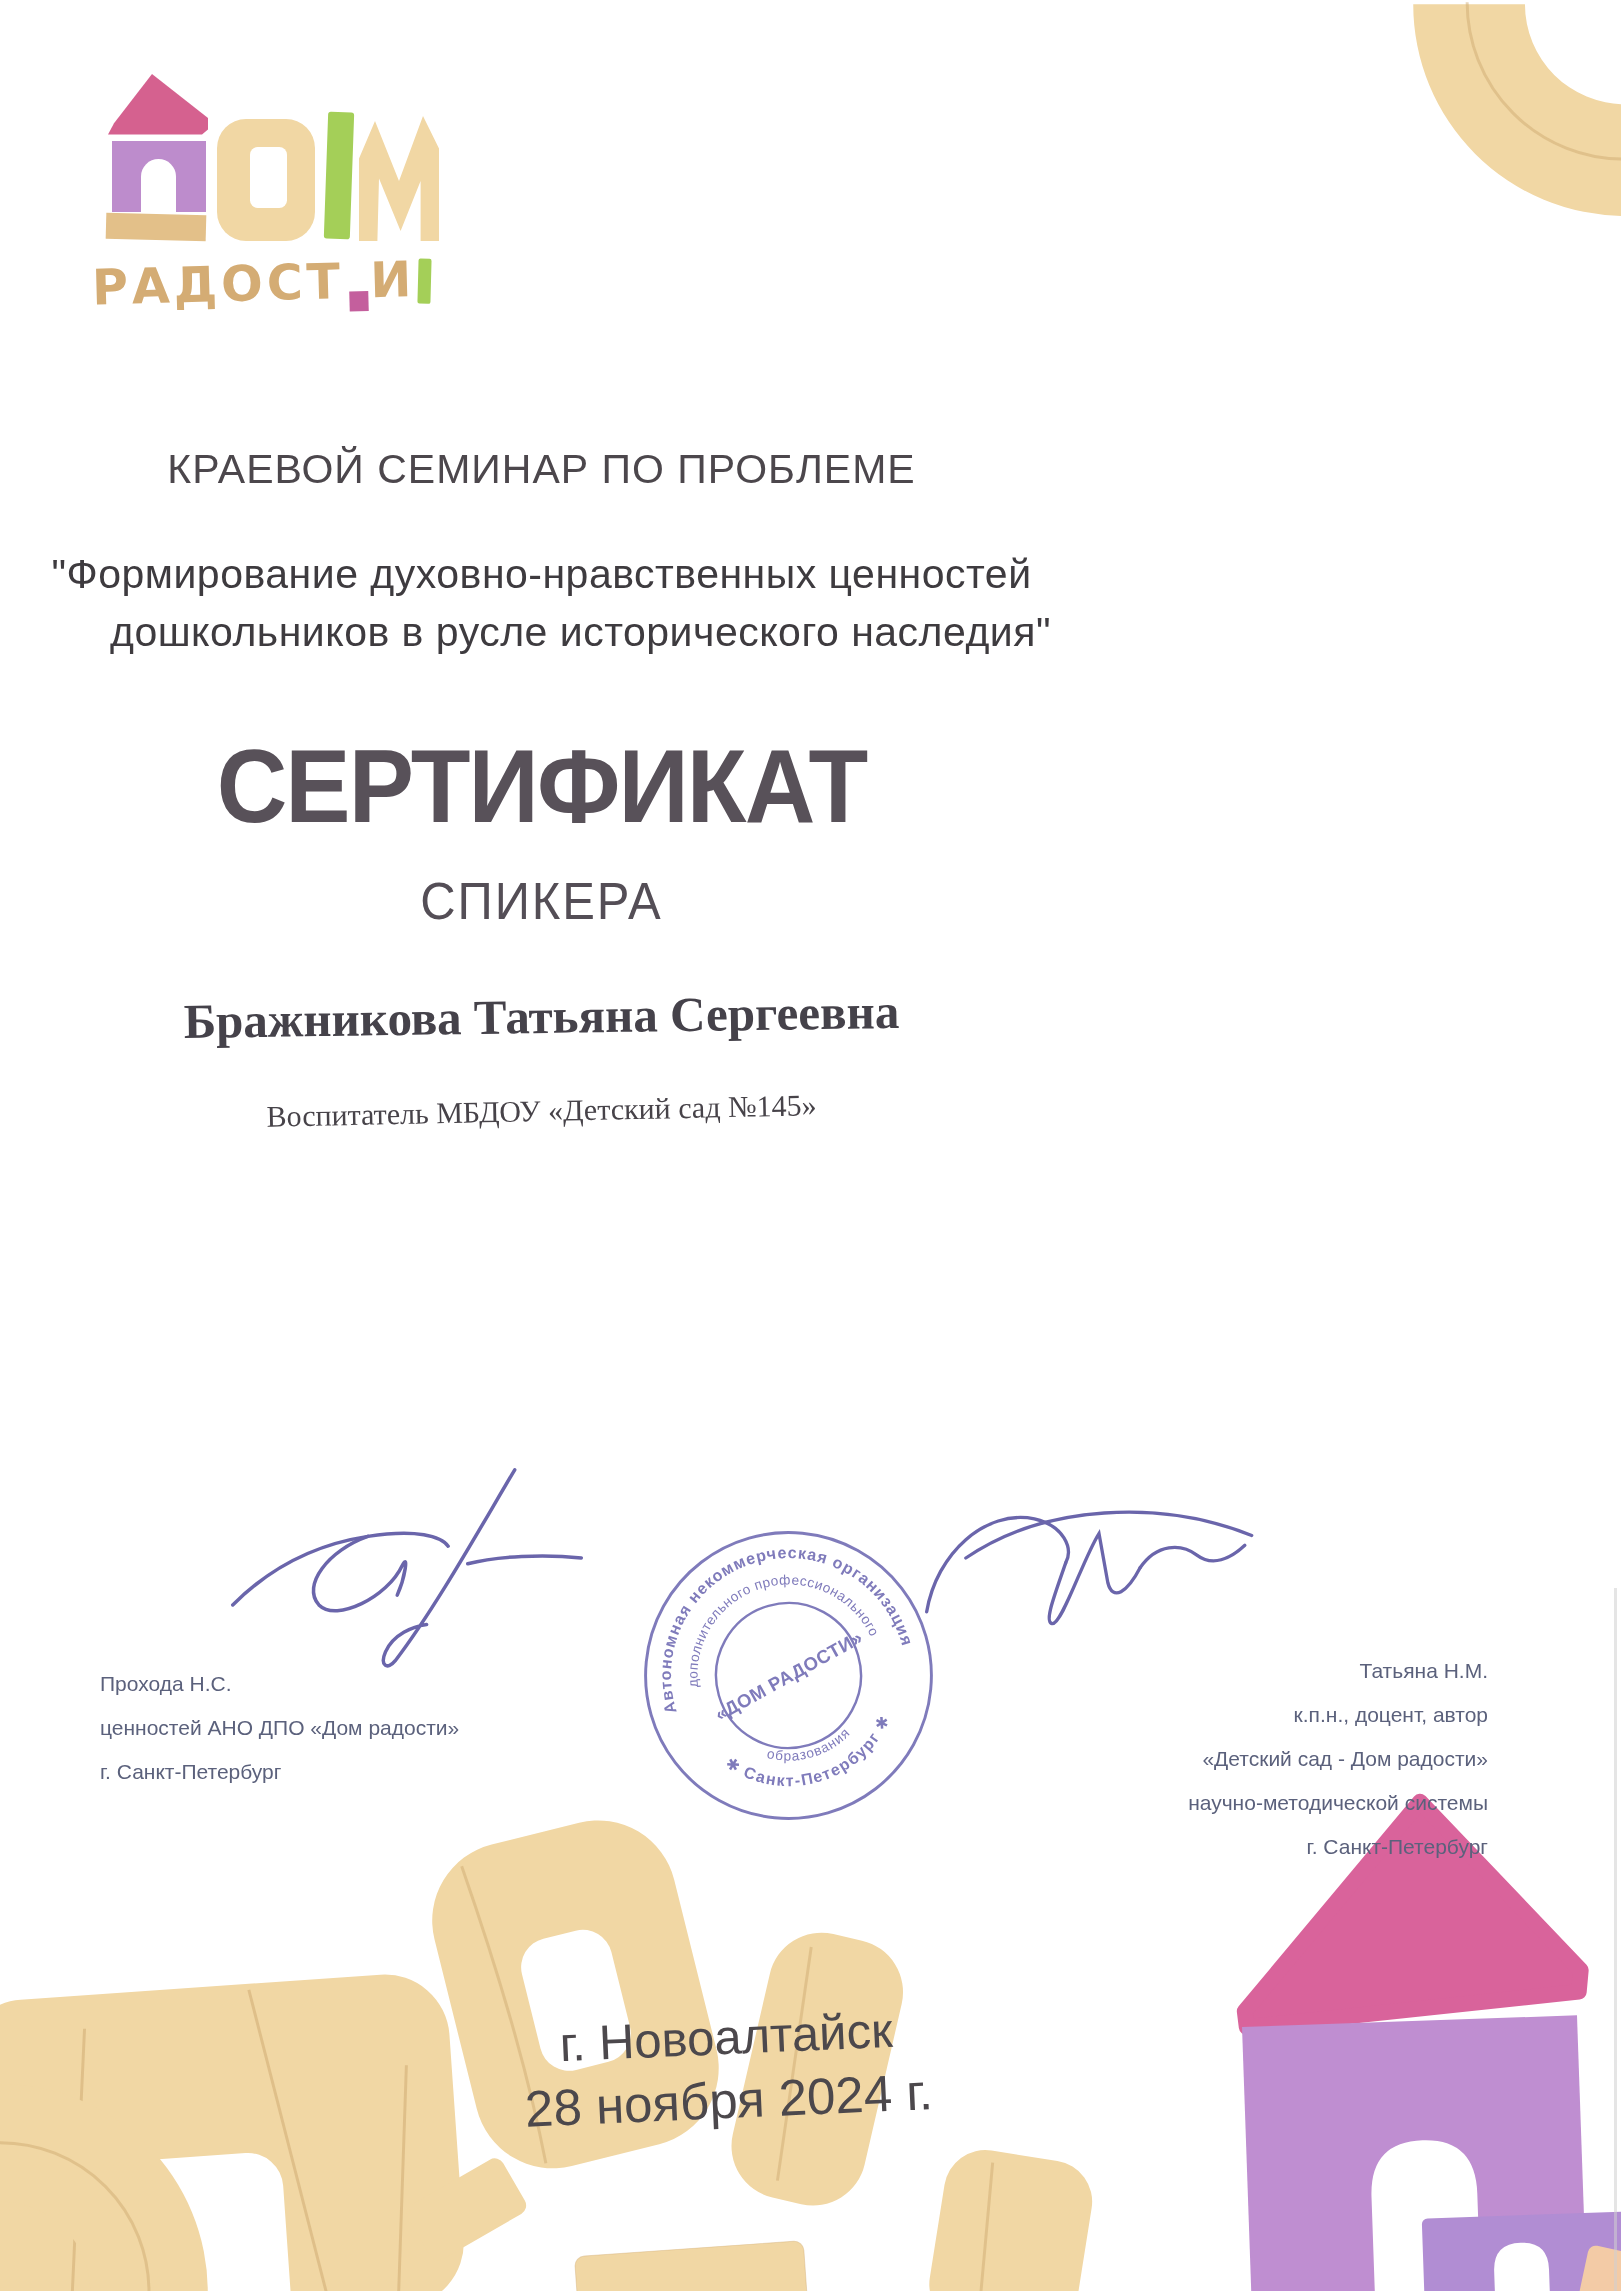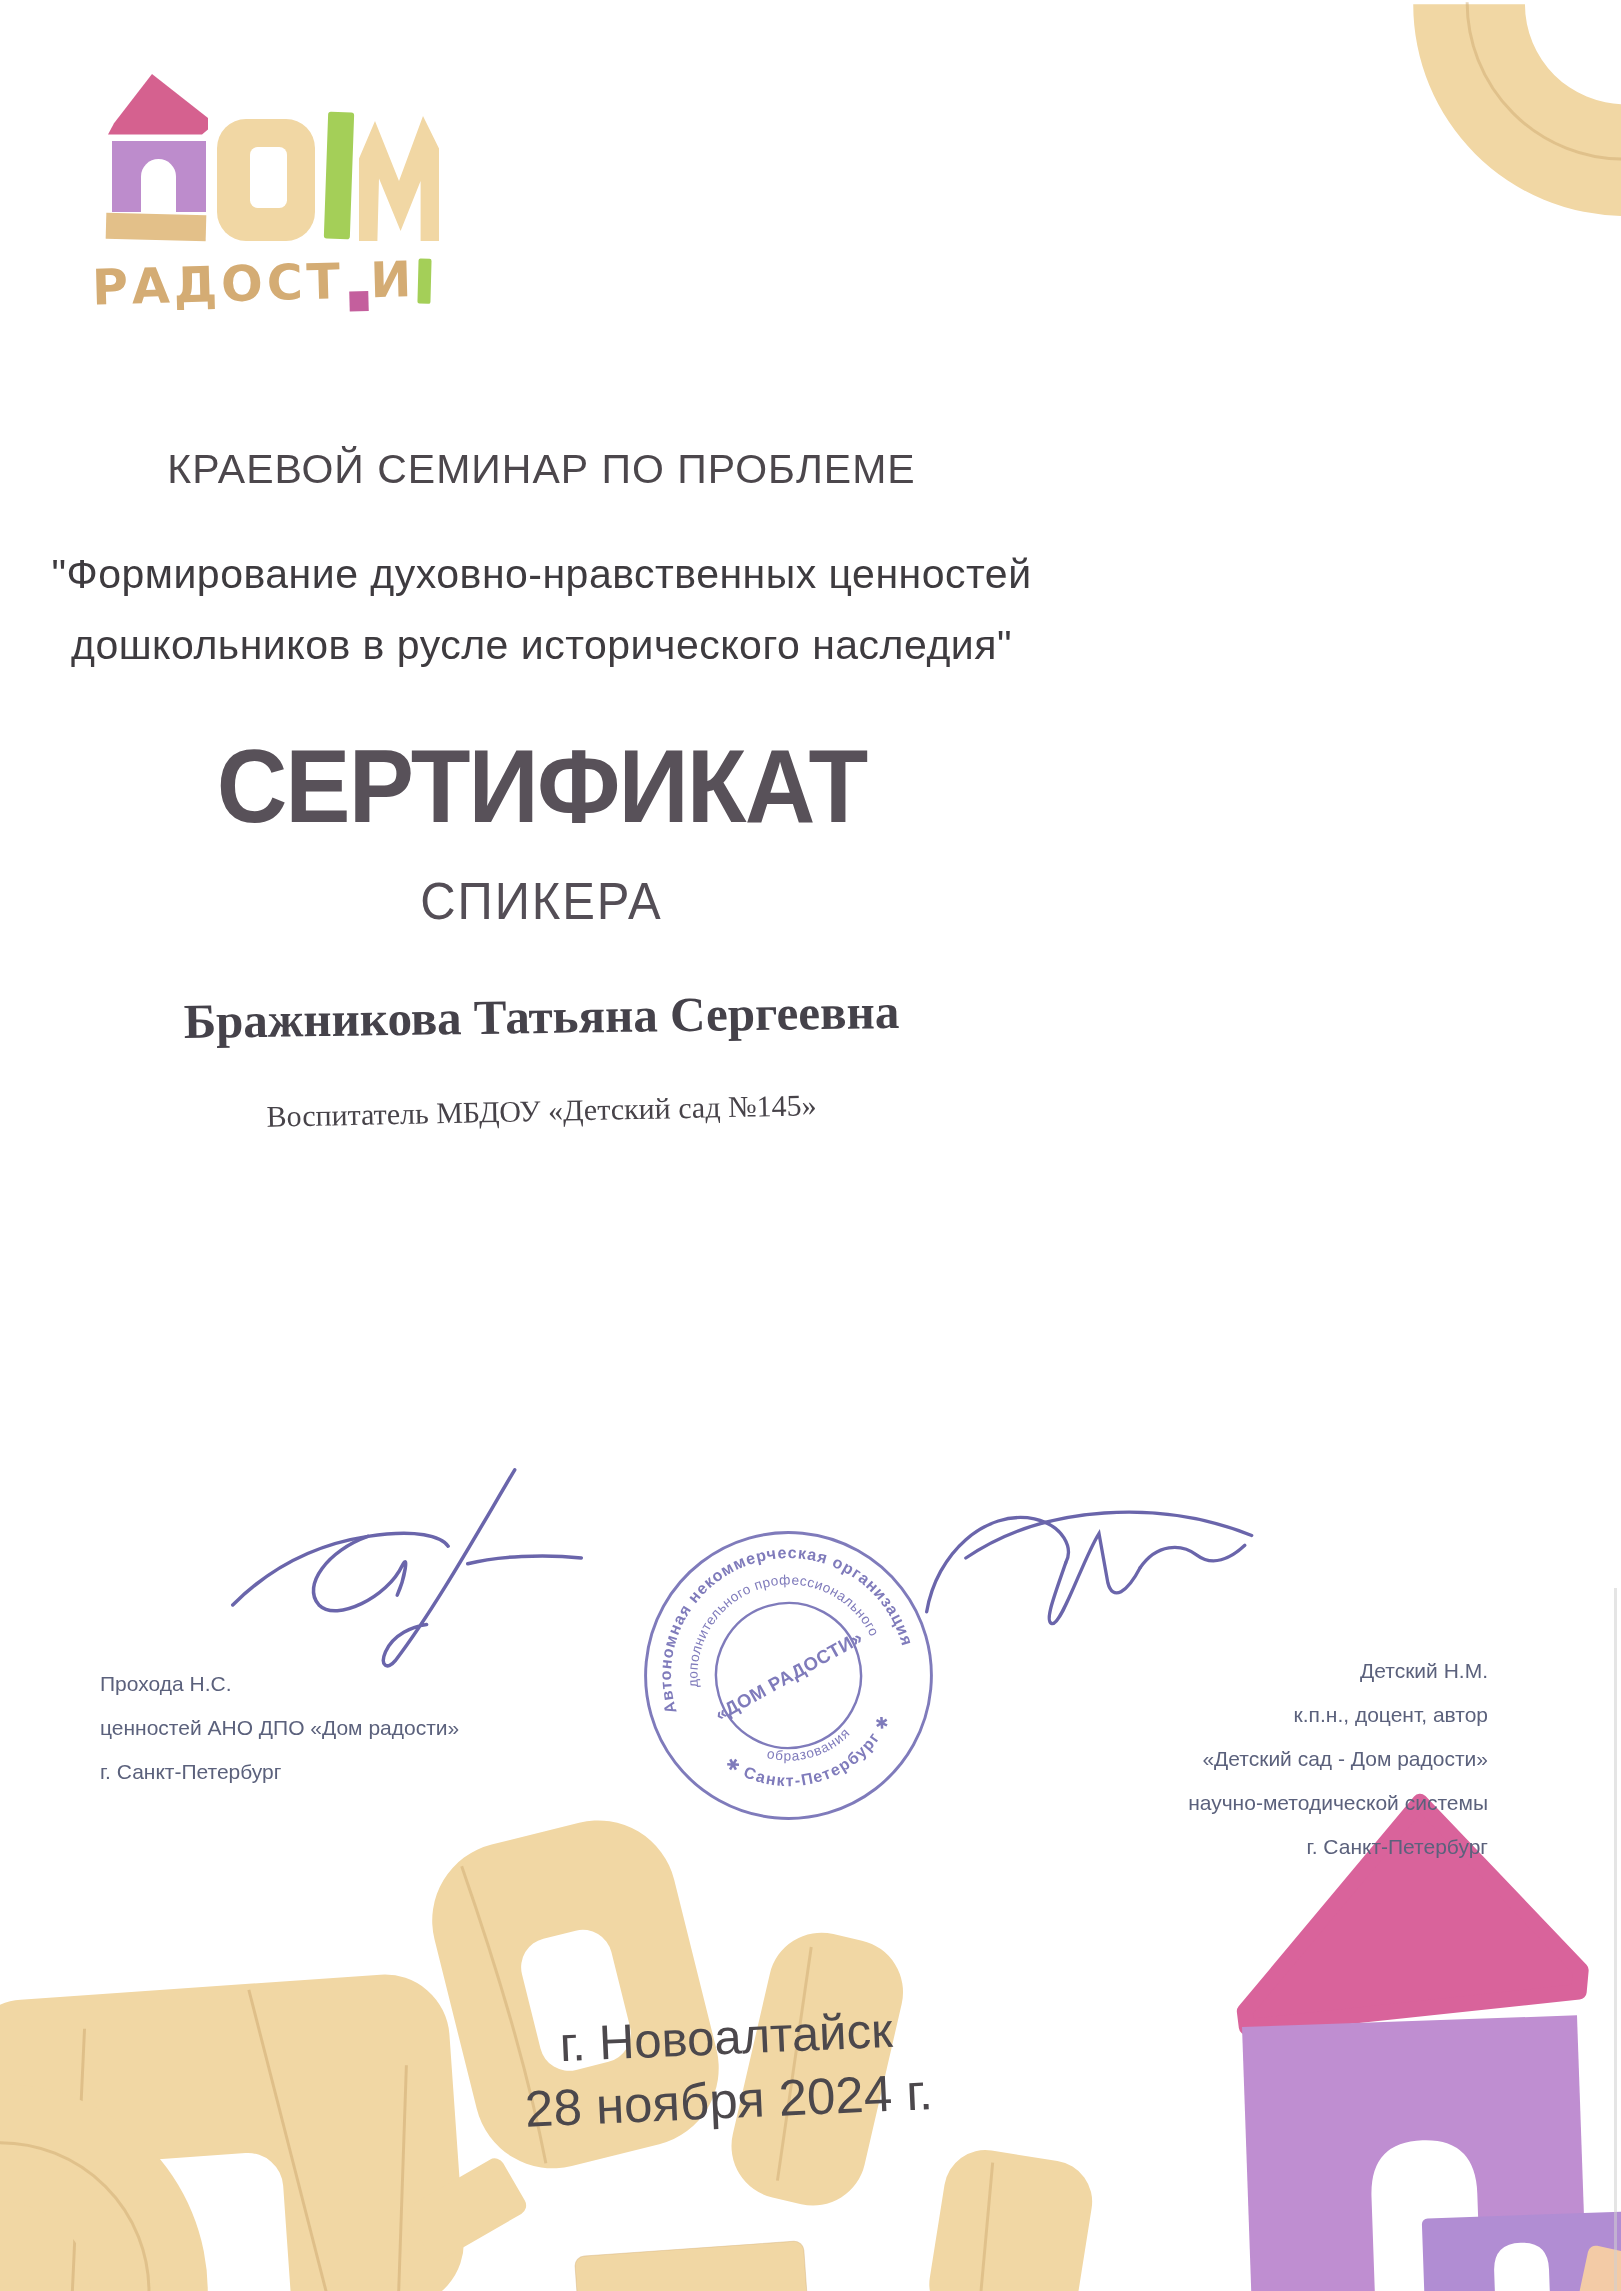--- a/index.html
+++ b/index.html
@@ -31,21 +31,21 @@
     letter-spacing:3.9px;color:#d4ac74;}
   .lg-dot{display:inline-block;width:19.6px;height:19.6px;background:var(--c-magenta);
     transform:translateY(13.7px);margin:0 2px 0 4.9px;}
   .lg-i-bar{display:inline-block;width:12.7px;height:45px;background:var(--c-green);
     transform:translateY(7.8px) rotate(3deg);margin-left:2.9px;border-radius:2px;}
   
   .col{left:0;width:1083px;text-align:center;}
   .seminar-heading{top:446px;font-size:41px;font-weight:500;color:var(--c-heading);letter-spacing:1px;}
   .topic{font-size:41px;color:var(--c-quote);letter-spacing:0.5px;}
   .topic1{top:551px;}
-  .topic2{top:622px;}
+  .topic2{top:609px;margin-left:39px;}
   .cert-title{top:727px;font-size:104px;font-weight:600;color:var(--c-title);
     letter-spacing:-2px;transform:scaleX(.94);}
   .cert-subtitle{top:872px;font-size:51px;font-weight:500;color:#544e56;letter-spacing:2px;transform:scaleX(.96);}
   .recipient-name{top:988px;font-family:"Liberation Serif","DejaVu Serif",serif;
     font-weight:700;font-size:49px;color:var(--c-name);transform:rotate(-0.8deg);}
   .recipient-position{top:1094px;font-family:"Liberation Serif","DejaVu Serif",serif;
     font-size:30px;color:#474349;transform:rotate(-1.2deg);}
   
   .cred{font-size:21px;line-height:44px;color:var(--c-credential);}
   .cred-left{left:100px;top:1662px;text-align:left;}
@@ -186,21 +186,21 @@
     <text x="165" y="172" font-size="19" font-weight="700" letter-spacing=".5" fill="var(--c-stamp)" text-anchor="middle" transform="rotate(-13 165 165)">«ДОМ РАДОСТИ»</text>
   </svg>
 
   <div class="abs cred cred-left z5">
     <div>Прохода Н.С.</div>
     <div>ценностей АНО ДПО «Дом радости»</div>
     <div>г. Санкт-Петербург</div>
   </div>
 
   <div class="abs cred cred-right z5">
-    <div>Детский Н.М.</div>
+    <div>Татьяна Н.М.</div>
     <div>к.п.н., доцент, автор</div>
     <div>«Детский сад - Дом радости»</div>
     <div>научно-методической системы</div>
     <div>г. Санкт-Петербург</div>
   </div>
 
   <div class="abs footer z5">
     <div class="footer-city">г. Новоалтайск</div>
     <div class="footer-date">28 ноября 2024 г.</div>
   </div>

